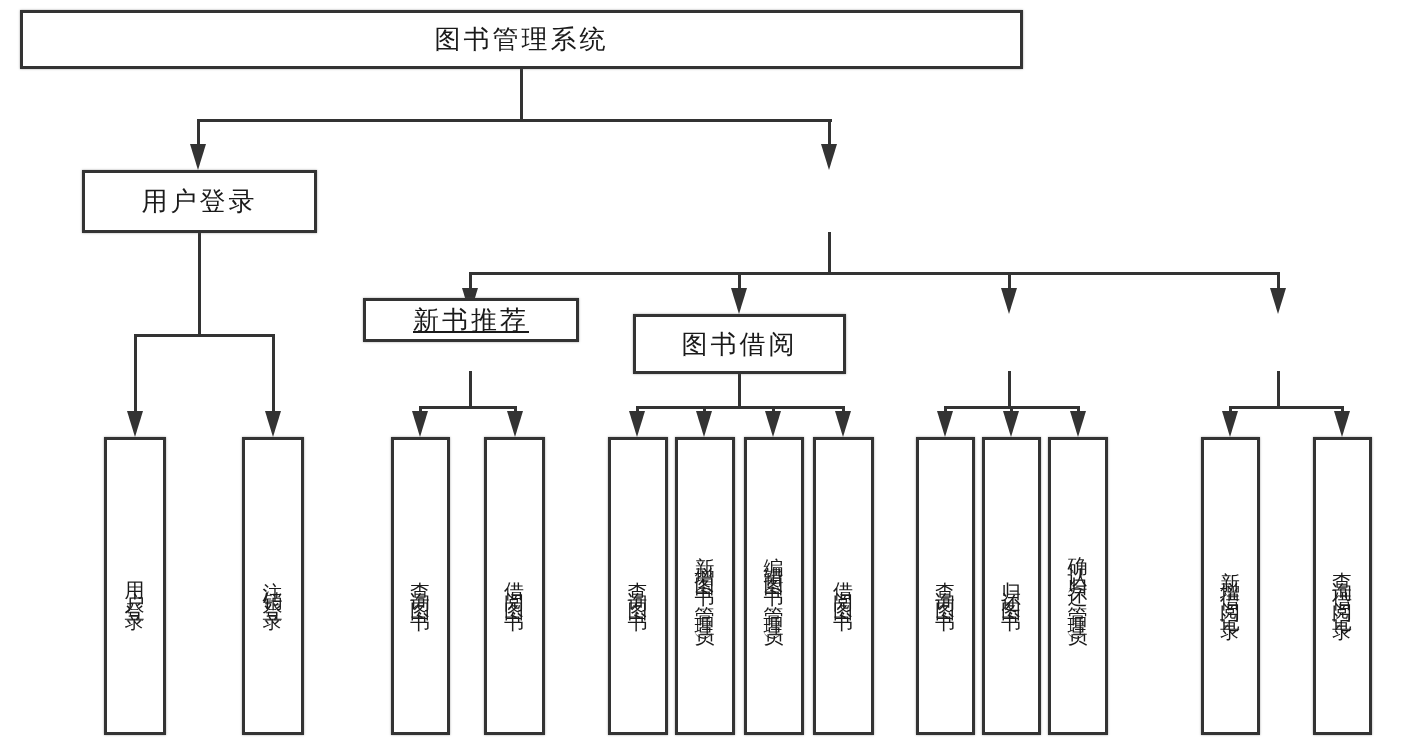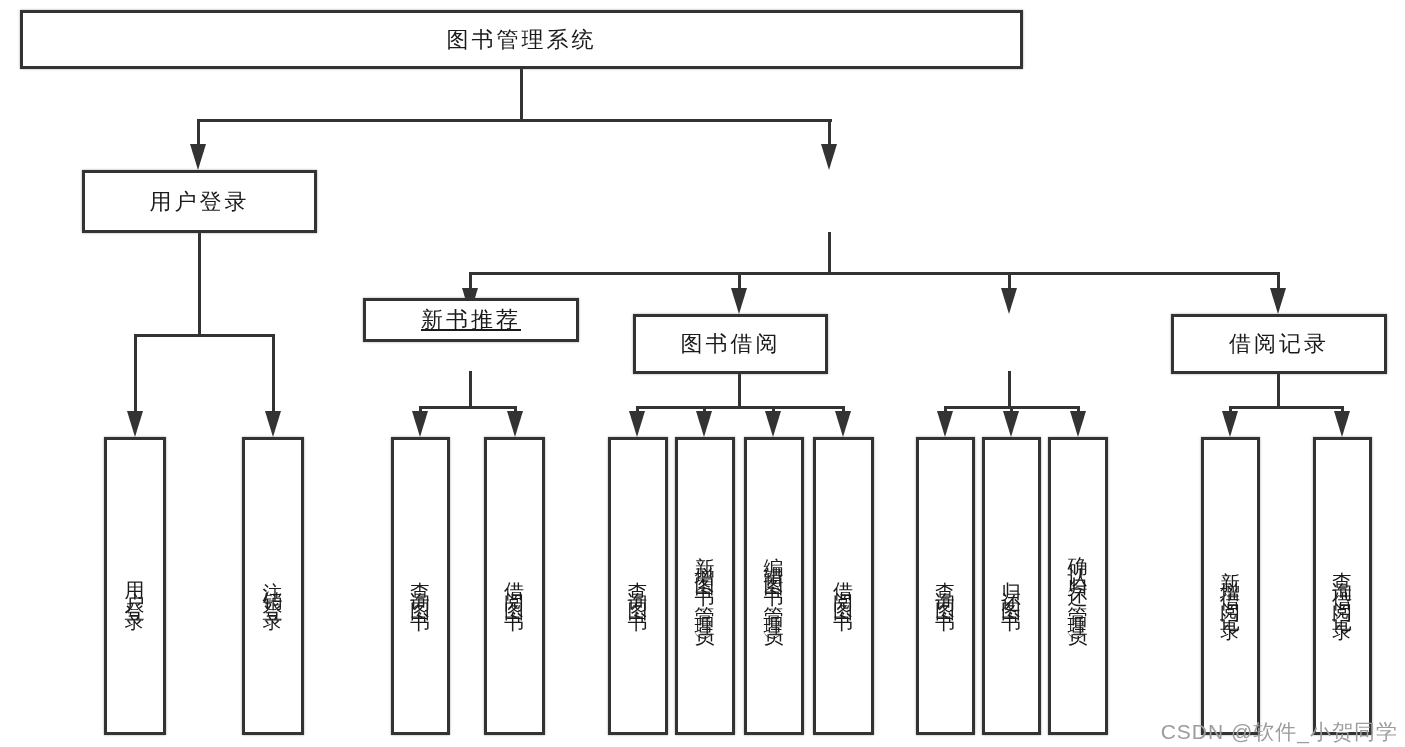--- a/index.html
+++ b/index.html
@@ -15,21 +15,21 @@
   .node{
     position:absolute;
     box-sizing:border-box;
     background:#ffffff;
     border:3px solid #333333;
     box-shadow:0 0 2px rgba(90,90,90,.55);
     display:flex;align-items:center;justify-content:center;
     z-index:2;
   }
   .hlabel{
-    font-size:22px;
+    font-size:26px;
     letter-spacing:3px;
     white-space:nowrap;
   }
   .vtext{
     writing-mode:vertical-rl;
     text-orientation:mixed;
     font-size:20px;
     letter-spacing:10px;
     line-height:1;
     white-space:nowrap;
@@ -121,25 +121,22 @@
     <span class="hlabel">图书管理系统</span>
   </div>
 
   <div class="node" style="left:82px;top:170px;width:235px;height:63px;">
     <span class="hlabel">用户登录</span>
   </div>
 
   <div class="node" style="left:363px;top:298px;width:216px;height:44px;text-decoration:underline;">
     <span class="hlabel">新书推荐</span>
   </div>
-  <div class="node" style="left:633px;top:314px;width:195px;height:60px;">
+  <div class="node" style="left:633px;top:314px;width:213px;height:60px;">
     <span class="hlabel">图书借阅</span>
-  </div>
-  <div class="node" style="left:1171px;top:314px;width:216px;height:60px;">
-    <span class="hlabel">借阅记录</span>
   </div>
 
   <div class="node" style="left:104px;top:437px;width:62px;height:298px;">
     <span class="vtext">用户登录</span>
   </div>
   <div class="node" style="left:242px;top:437px;width:62px;height:298px;">
     <span class="vtext">注销登录</span>
   </div>
 
   <div class="node" style="left:391px;top:437px;width:59px;height:298px;">
@@ -172,15 +169,14 @@
     <span class="vtext">确认归还（管理员）</span>
   </div>
 
   <div class="node" style="left:1201px;top:437px;width:59px;height:298px;">
     <span class="vtext">新增借阅记录</span>
   </div>
   <div class="node" style="left:1313px;top:437px;width:59px;height:298px;">
     <span class="vtext">查询借阅记录</span>
   </div>
 
-  <div class="watermark">CSDN @软件_小贺同学</div>
 
 </div>
 
 </body></html>

